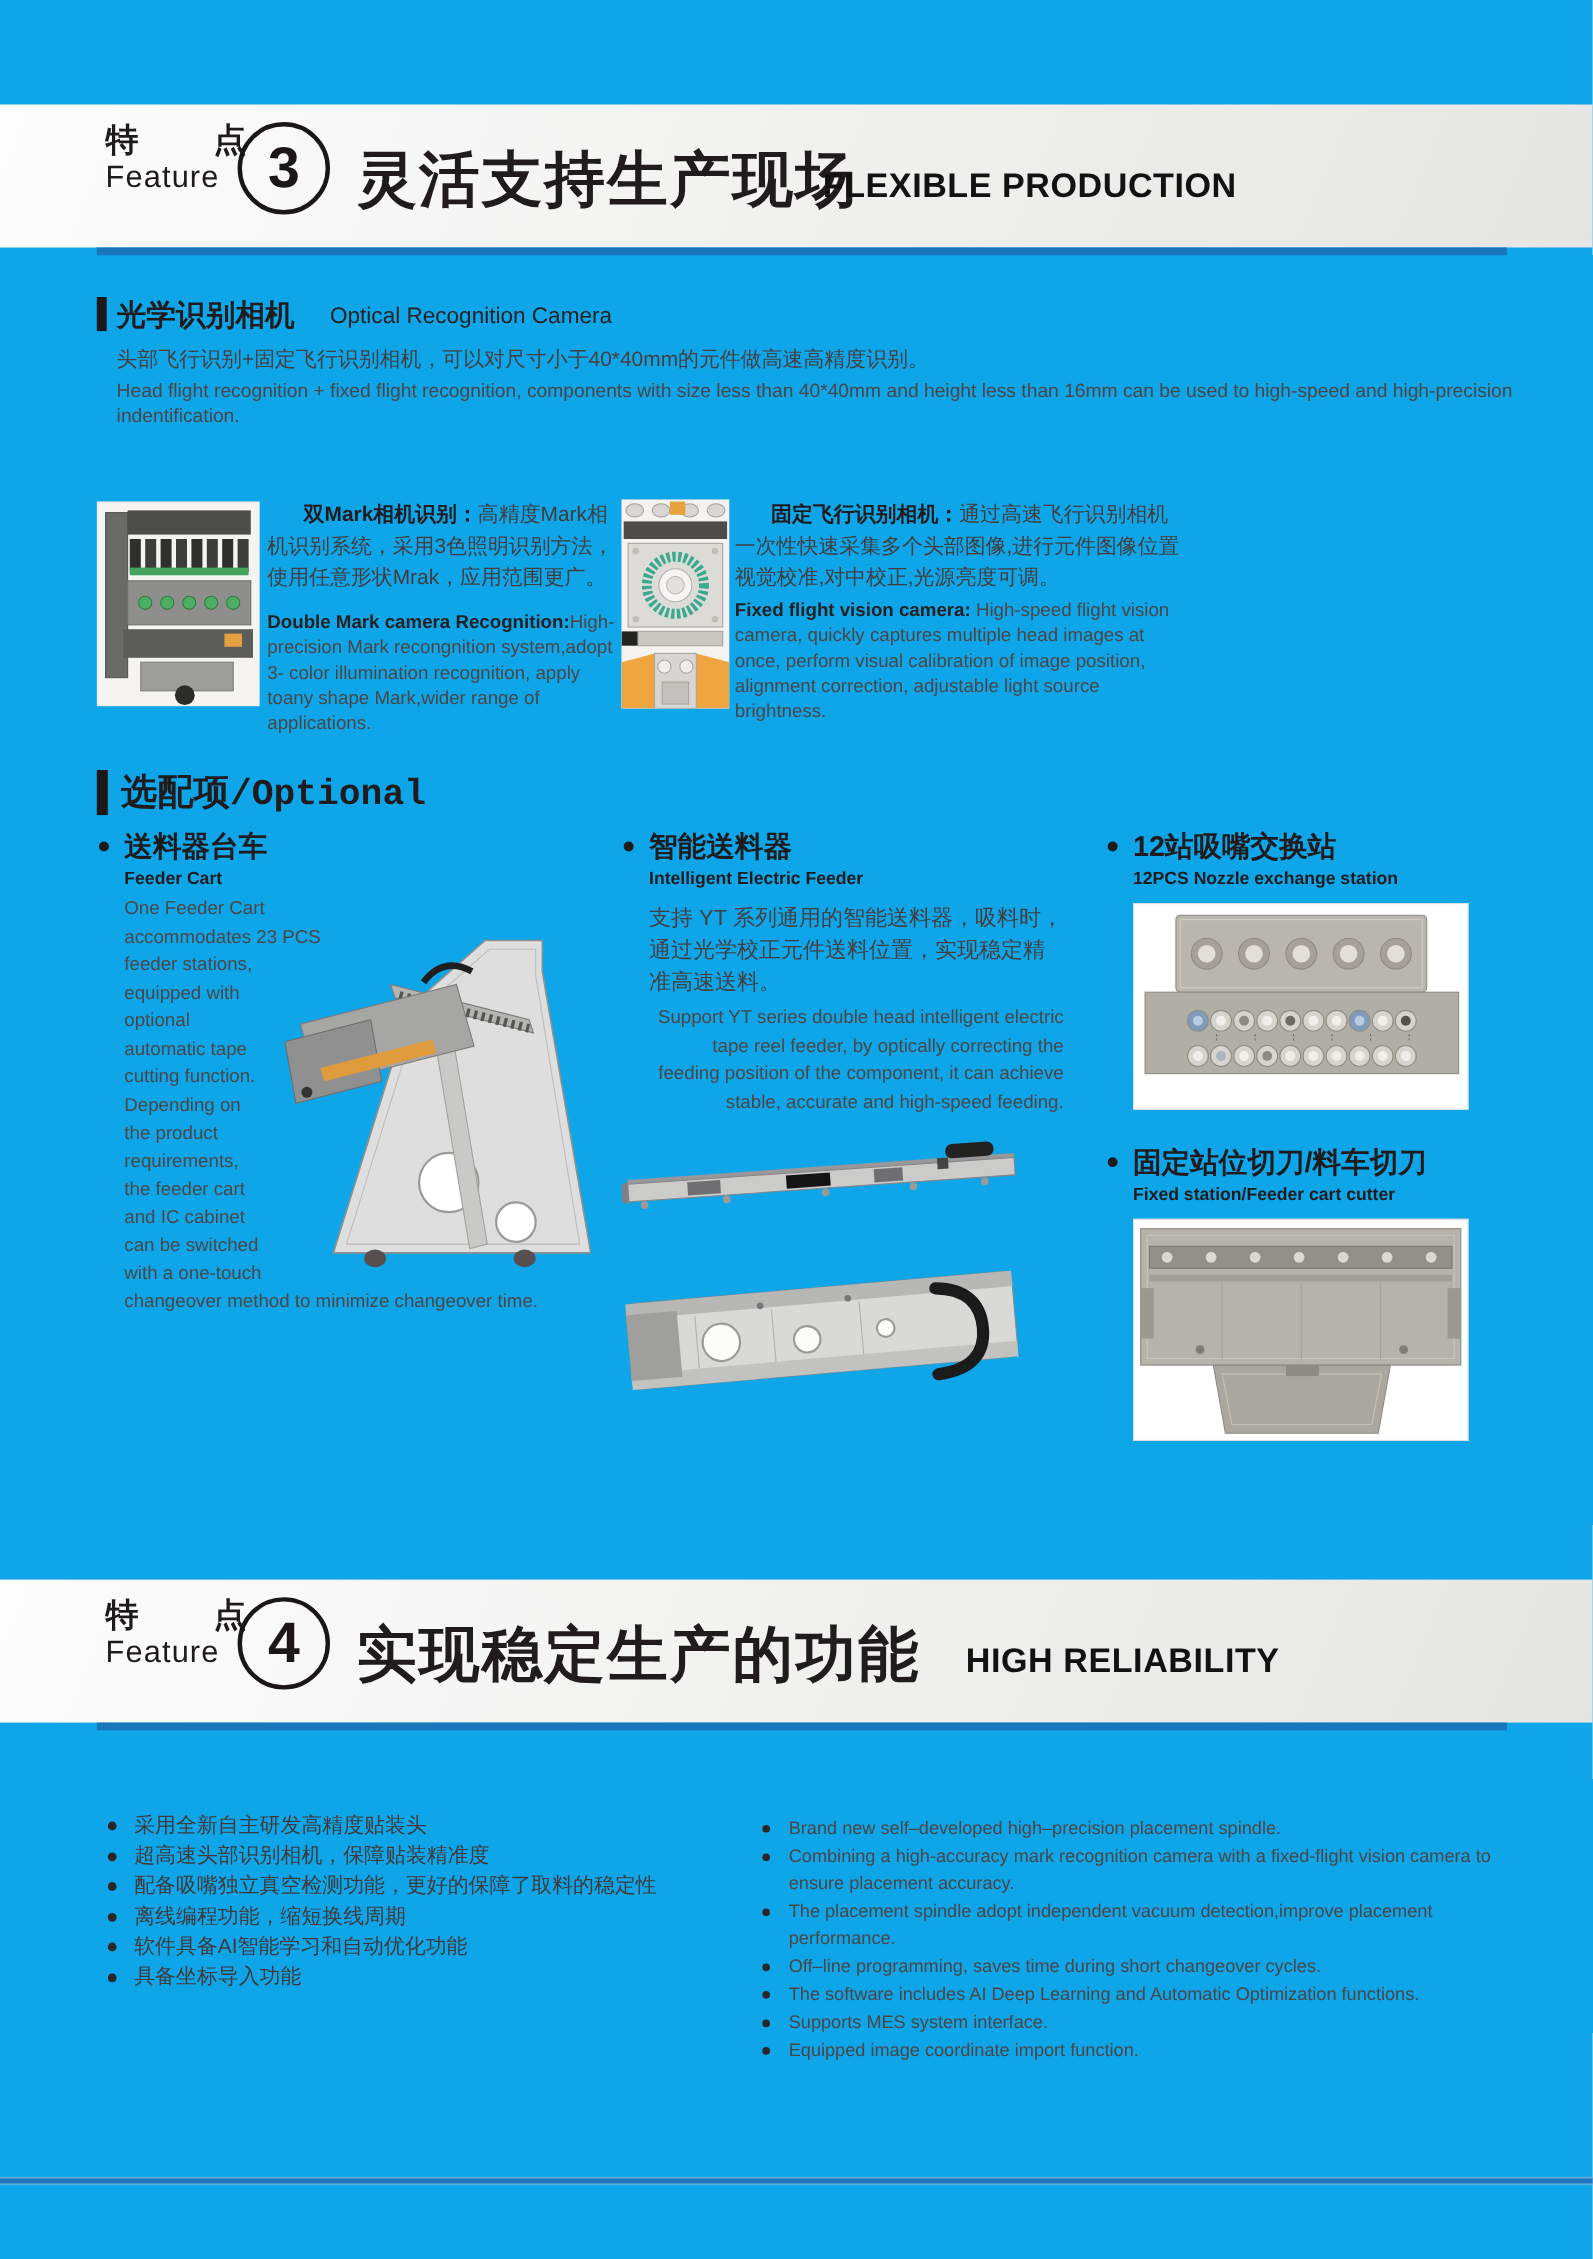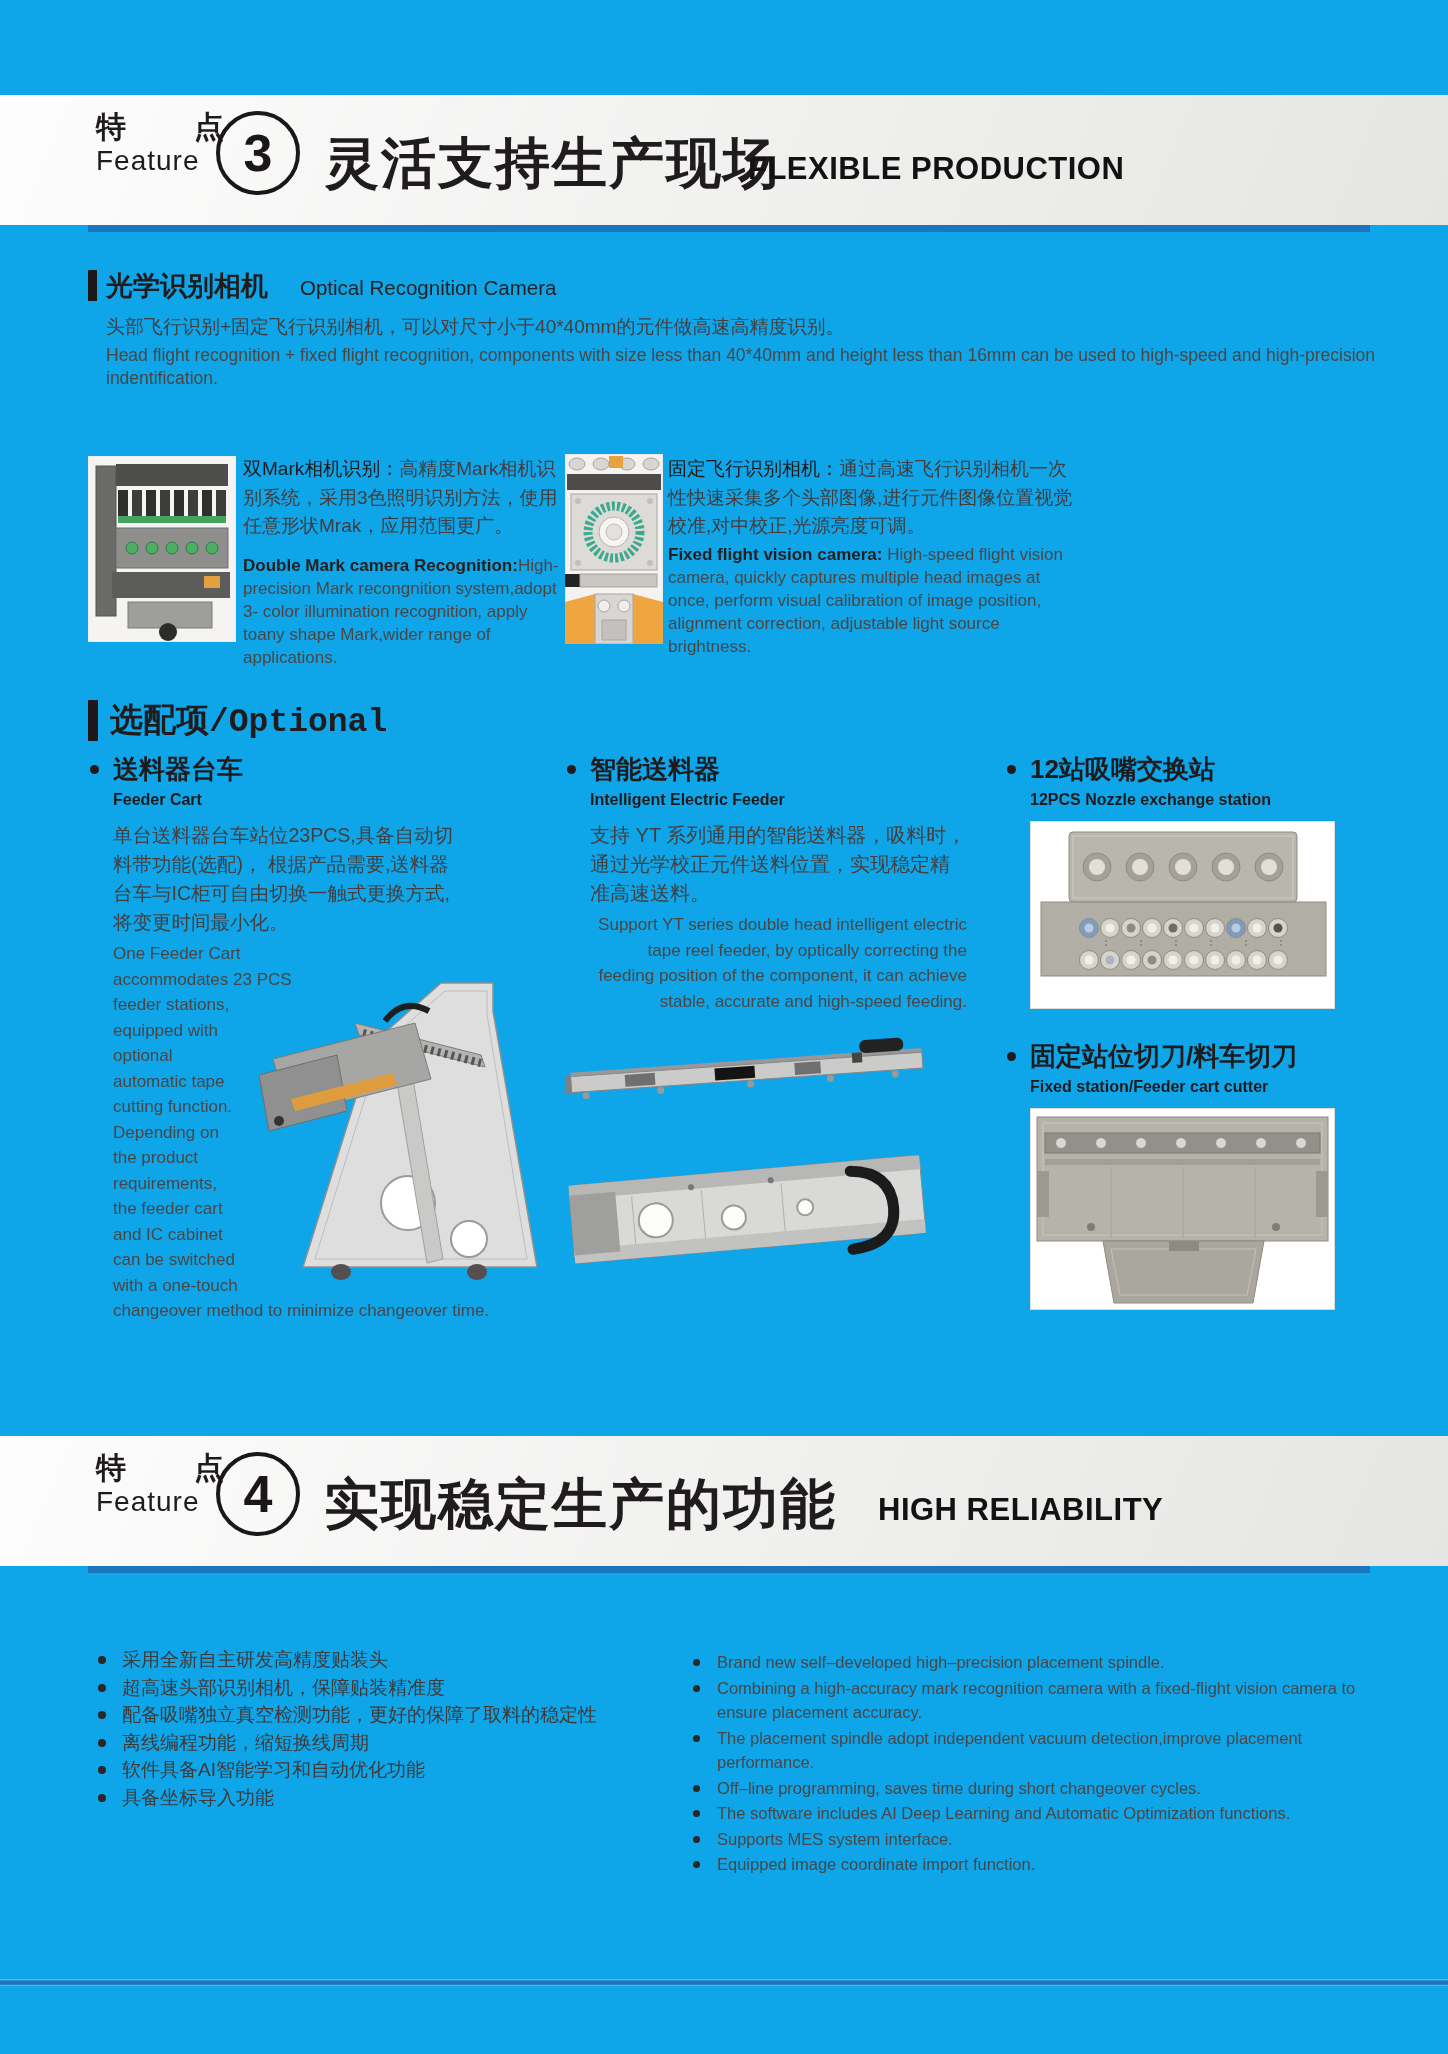--- a/index.html
+++ b/index.html
@@ -28,21 +28,21 @@
   .sec-en { position:absolute; font-size:20.5px; font-weight:500; color:#262223; white-space:nowrap; }
   .opt-heading { position:absolute; font-size:33px; font-weight:800; color:#201c1d; white-space:nowrap; }
 
   
   .intro-cn { position:absolute; left:106px; top:314px; font-size:19px; color:#443f3e;text-align:right; }
   .intro-en { position:absolute; left:106px; top:344px; width:1300px; font-size:17.5px; line-height:23px; color:#4a4645; }
   .cam-img { position:absolute; }
   .cam-img svg { display:block; }
   .cam-txt { position:absolute; }
   .cam-txt .cn { font-size:19px; line-height:28.5px; color:#423d3c; }
-  .cam-txt .cn b { color:#1f1b1c; font-weight:400; }
+  .cam-txt .cn b { color:#1f1b1c; font-weight:700;margin-left:33px; }
   .cam-txt .en { margin-top:13px; font-size:17px; line-height:23px; color:#4a4645; }
   .cam-txt .en b { color:#242021; font-weight:700; }
 
   
   .col { position:absolute; }
   .opt-title { position:relative; padding-left:25px; font-size:26px; font-weight:800; color:#1f1b1c; white-space:nowrap; }
   .opt-title::before { content:""; position:absolute; left:2px; top:13px; width:9px; height:9px; border-radius:50%; background:#1f1b1c; }
   .opt-sub { margin:4px 0 0 25px; font-size:16px; font-weight:700; color:#1f1b1c; white-space:nowrap; }
   .opt-cn { margin:12px 0 0 25px; font-size:19.5px; line-height:29px; color:#443f3e; }
   .opt-en { margin:4px 0 0 25px; font-size:17px; line-height:25.5px; color:#4a4645; }
@@ -151,21 +151,20 @@
     <div class="cn"><b>固定飞行识别相机：</b><span>通过高速飞行识别相机一次性快速采集多个头部图像,进行元件图像位置视觉校准,对中校正,光源亮度可调。</span></div>
     <div class="en" style="margin-top:2px;"><b>Fixed flight vision camera:</b><span> High-speed flight vision camera, quickly captures multiple head images at once, perform visual calibration of image position, alignment correction, adjustable light source brightness.</span></div>
   </div>
 
   <div class="vtab" style="left:88px; top:700px; width:10px; height:41px;"></div>
   <div class="opt-heading" style="left:110px; top:698px;font-family:Liberation Mono, monospace;">选配项/Optional</div>
 
   <div class="col" style="left:88px; top:752px; width:450px;">
     <div class="opt-title">送料器台车</div>
     <div class="opt-sub">Feeder Cart</div>
-    <div class="opt-cn" style="width:345px;">单台送料器台车站位23PCS,具备自动切料带功能(选配)， 根据产品需要,送料器台车与IC柜可自由切换一触式更换方式,将变更时间最小化。</div>
     <div class="cart-wrap">
       <div class="cart-float">
         <svg width="292" height="310" viewBox="0 0 292 310">
           <polygon points="196,12 248,12 248,40 292,296 58,296 128,72" fill="#dedede" stroke="#90908e" stroke-width="1.5"></polygon>
           <polygon points="200,20 242,20 242,44 282,288 70,288 136,76" fill="none" stroke="#bcbcba"></polygon>
           <circle cx="163" cy="232" r="27" fill="#ffffff" stroke="#9a9a98" stroke-width="2"></circle>
           <circle cx="224" cy="268" r="18" fill="#ffffff" stroke="#9a9a98" stroke-width="2"></circle>
           <polygon points="150,100 166,96 198,288 182,292" fill="#c9c9c7" stroke="#a0a09e"></polygon>
           <polygon points="110,52 236,84 240,96 114,64" fill="#b4b4b2" stroke="#7c7c7a"></polygon>
           <line x1="118" y1="62" x2="236" y2="92" stroke="#555553" stroke-width="8" stroke-dasharray="3 4"></line>

